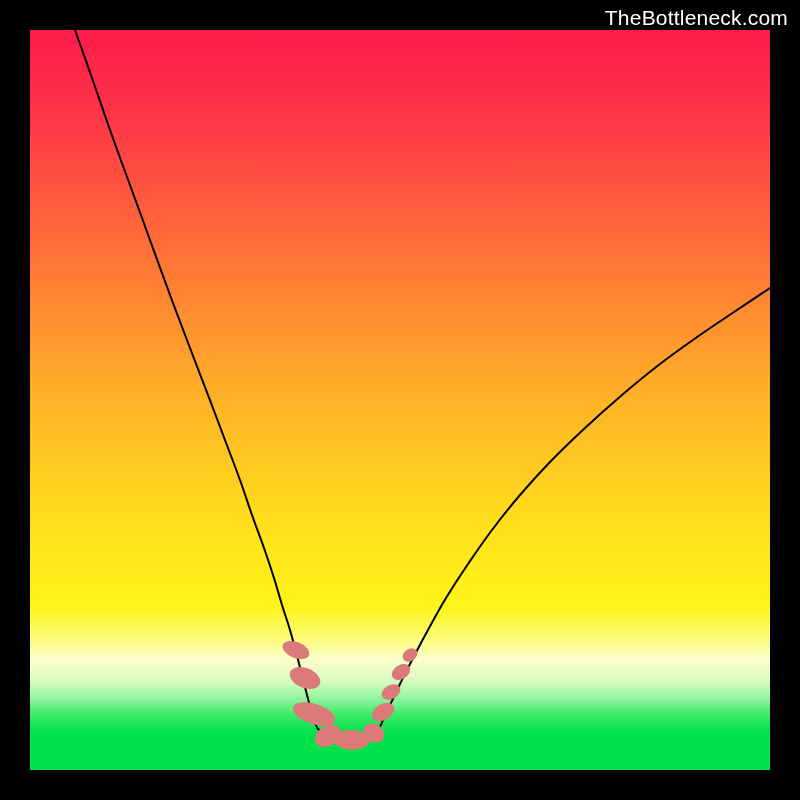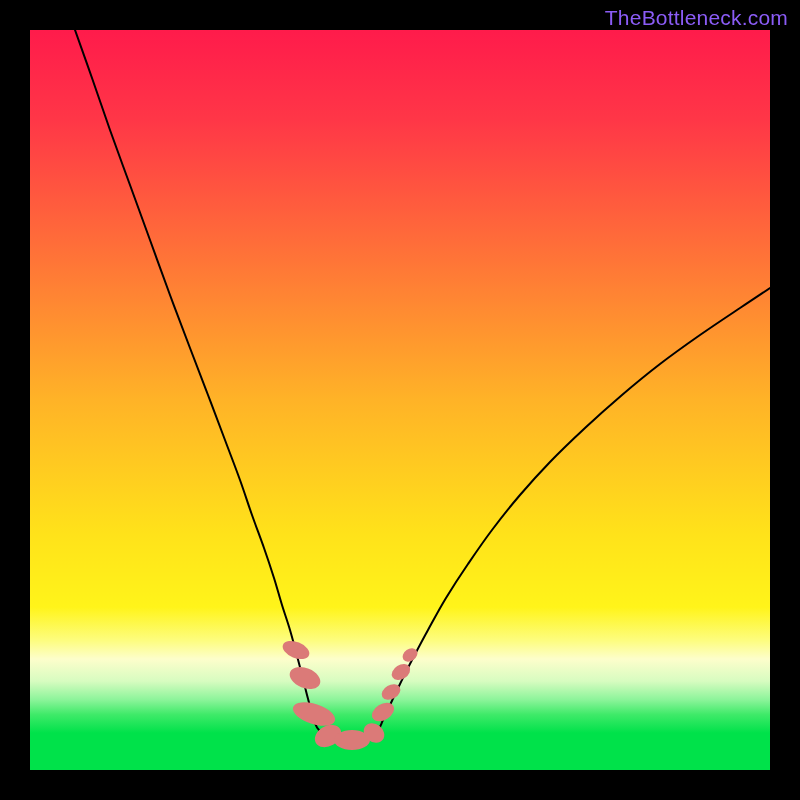--- a/index.html
+++ b/index.html
@@ -31,21 +31,21 @@
     position: absolute;
     left: 0;
     top: 0;
     width: 100%;
     height: 100%;
   }
   .watermark {
     position: absolute;
     top: 6px;
     right: 12px;
-    color: #8b5cf6;
+    color: #ffffff;
     font-size: 21px;
     font-weight: 500;
     letter-spacing: 0.2px;
     white-space: nowrap;
   }
   svg.curve-layer {
     position: absolute;
     left: 0;
     top: 0;
     width: 100%;

